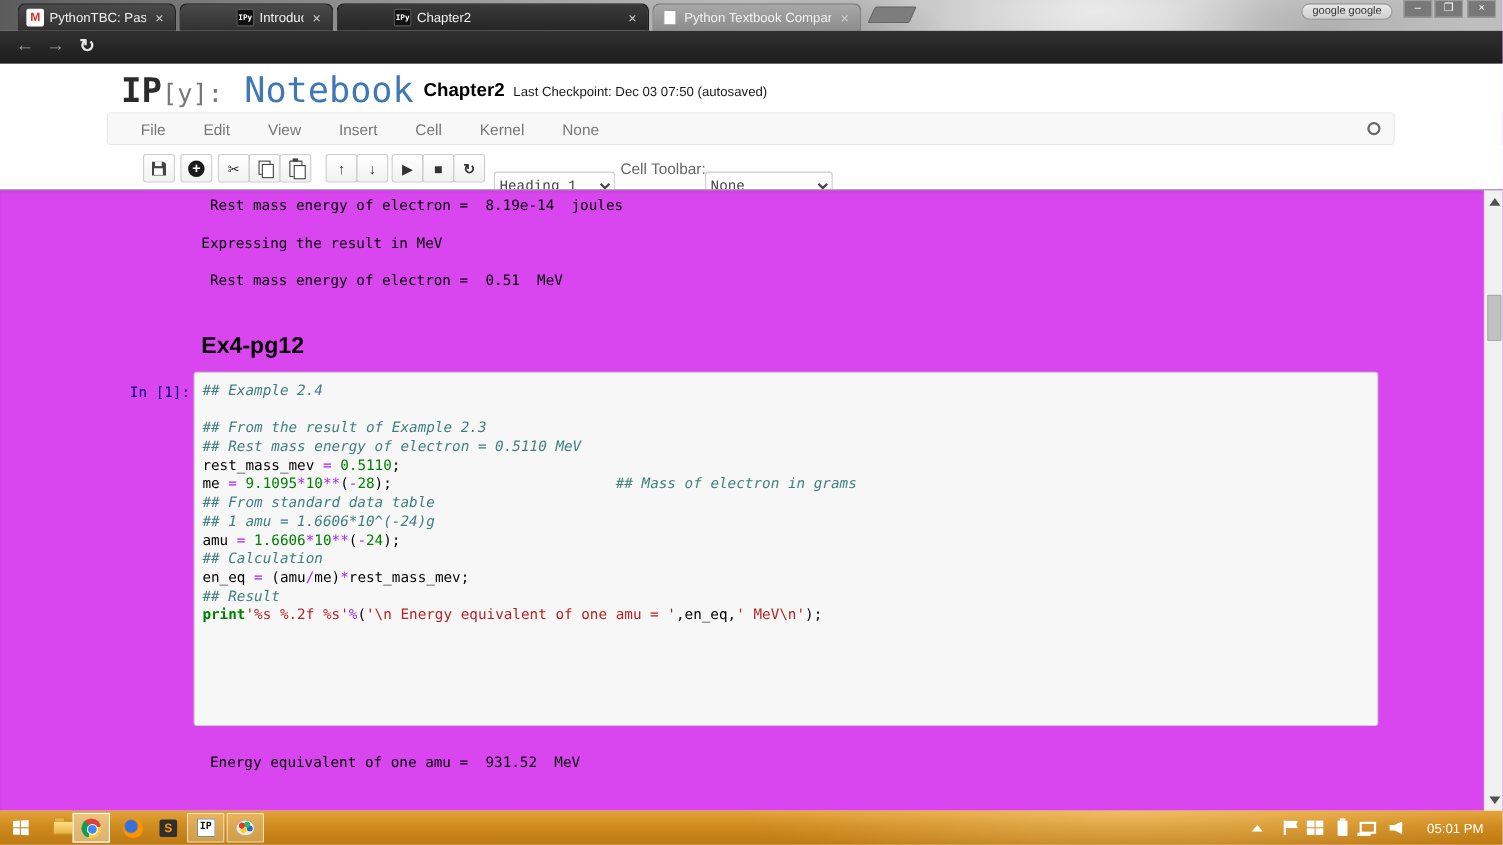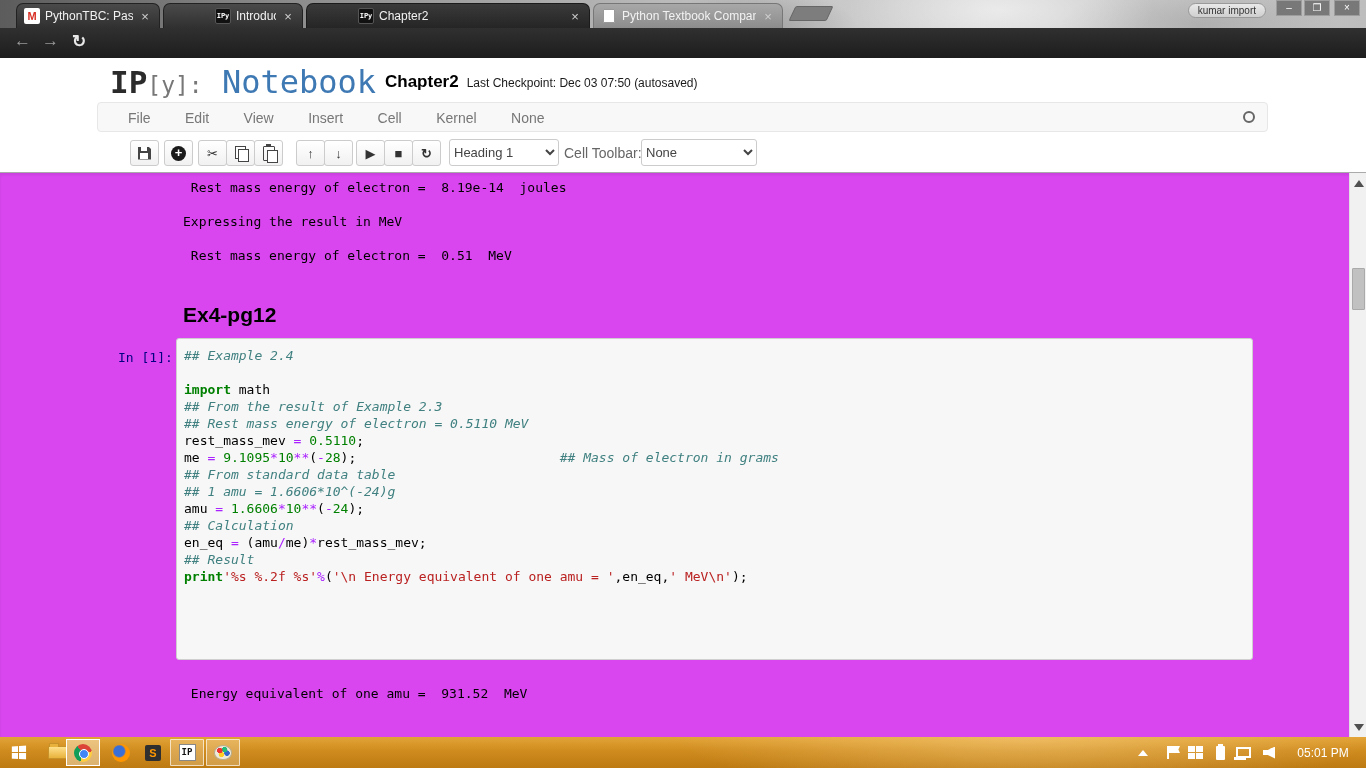--- a/index.html
+++ b/index.html
@@ -87,22 +87,22 @@
     font-size:13px; line-height:14px; text-align:center; font-weight:bold; }
   .icon-copy { position:relative; width:12px; height:14px; }
   .icon-copy::before { content:""; position:absolute; left:0; top:0; width:9px; height:11px; border:1.5px solid #444; background:#fff; }
   .icon-copy::after  { content:""; position:absolute; left:3px; top:3px; width:9px; height:11px; border:1.5px solid #444; background:#fff; }
   .icon-paste { position:relative; width:12px; height:15px; border:1.5px solid #444; border-radius:1px; }
   .icon-paste::before { content:""; position:absolute; left:2px; top:-3px; width:5px; height:3px; background:#444; }
   .icon-paste::after { content:""; position:absolute; left:3px; right:-4px; top:3px; bottom:-3px; background:#fff; border:1.5px solid #444; }
   .icon-save { position:relative; width:13px; height:13px; background:#444; clip-path:polygon(0 0,80% 0,100% 20%,100% 100%,0 100%); }
   .icon-save::before { content:""; position:absolute; left:3px; top:0; width:6px; height:4px; background:#fff; }
   .icon-save::after { content:""; position:absolute; left:2px; top:6px; width:8px; height:6px; background:#fff; }
-  .tsel { position:absolute; top:7px; height:27px; border:1px solid #ccc; border-radius:3px;
-    background:#fff; font-size:13px; color:#444; font-family:Liberation Sans, sans-serif; }
+  .tsel { position:absolute; top:24px; height:27px; border:1px solid #ccc; border-radius:3px;
+    background:#fff; font-size:13px; color:#444; font-family:Liberation Mono, monospace; }
   #cell-toolbar-label { position:absolute; left:564px; top:13px; font-size:14px; color:#666; }
 
   
   #nb-site { position:absolute; left:0; top:172px; width:1366px; height:565px; background:#d946ef;
     border-top:1px solid #aaa; box-shadow:inset 0 2px 3px rgba(0,0,0,.08); }
   pre.nb-out { font-family:"DejaVu Sans Mono",monospace; font-size:13px; line-height:17px;
     color:#000; white-space:pre; }
   #out-top { position:absolute; left:183px; top:6px; }
   #section-heading { position:absolute; left:183px; top:130px; font-size:21px; font-weight:bold; color:#000; }
   #cell-prompt { position:absolute; left:118px; top:177px; font-family:"DejaVu Sans Mono",monospace;
@@ -205,21 +205,21 @@
     <span class="close">×</span>
   </div>
   <div class="tab tab-light" style="left:593px;width:190px;">
     <span class="favicon">
         <span class="fav-doc"></span>
       </span>
     <span class="title">Python Textbook Compan</span>
     <span class="close">×</span>
   </div>
   <div id="newtab-stub"></div>
-  <div id="profile-badge">kumar import</div>
+  <div id="profile-badge">google google</div>
   <div class="winbtn" style="right:64px;">–</div>
   <div class="winbtn" style="right:36px;">❐</div>
   <div class="winbtn" style="right:6px;">×</div>
 </div>
 
 <div id="chrome-toolbar">
   <span class="navbtn" style="left:14px;">←</span>
   <span class="navbtn" style="left:42px;">→</span>
   <span class="navbtn" id="reload-btn" style="left:72px;">↻</span>
   <div id="addressbar">
@@ -310,21 +310,20 @@
 
 Expressing the result in MeV
 
  Rest mass energy of electron =  0.51  MeV</pre>
   <h1 id="section-heading">Ex4-pg12</h1>
   <div id="cell-prompt">In [1]:</div>
   <div id="code-cell">
     <div id="code-block">
         <div class="cm-line"><span class="tok-cm">## Example 2.4</span></div>
         <div class="cm-line"> </div>
-        <div class="cm-line"><span class="tok-kw">import</span><span> math</span></div>
         <div class="cm-line"><span class="tok-cm">## From the result of Example 2.3</span></div>
         <div class="cm-line"><span class="tok-cm">## Rest mass energy of electron = 0.5110 MeV</span></div>
         <div class="cm-line"><span>rest_mass_mev </span><span class="tok-op">=</span><span> </span><span class="tok-num">0.5110</span><span>;</span></div>
         <div class="cm-line"><span>me </span><span class="tok-op">=</span><span> </span><span class="tok-num">9.1095</span><span class="tok-op">*</span><span class="tok-num">10</span><span class="tok-op">**</span><span>(</span><span class="tok-op">-</span><span class="tok-num">28</span><span>);</span><span>                          </span><span class="tok-cm">## Mass of electron in grams</span></div>
         <div class="cm-line"><span class="tok-cm">## From standard data table</span></div>
         <div class="cm-line"><span class="tok-cm">## 1 amu = 1.6606*10^(-24)g</span></div>
         <div class="cm-line"><span>amu </span><span class="tok-op">=</span><span> </span><span class="tok-num">1.6606</span><span class="tok-op">*</span><span class="tok-num">10</span><span class="tok-op">**</span><span>(</span><span class="tok-op">-</span><span class="tok-num">24</span><span>);</span></div>
         <div class="cm-line"><span class="tok-cm">## Calculation</span></div>
         <div class="cm-line"><span>en_eq </span><span class="tok-op">=</span><span> (amu</span><span class="tok-op">/</span><span>me)</span><span class="tok-op">*</span><span>rest_mass_mev;</span></div>
         <div class="cm-line"><span class="tok-cm">## Result</span></div>

